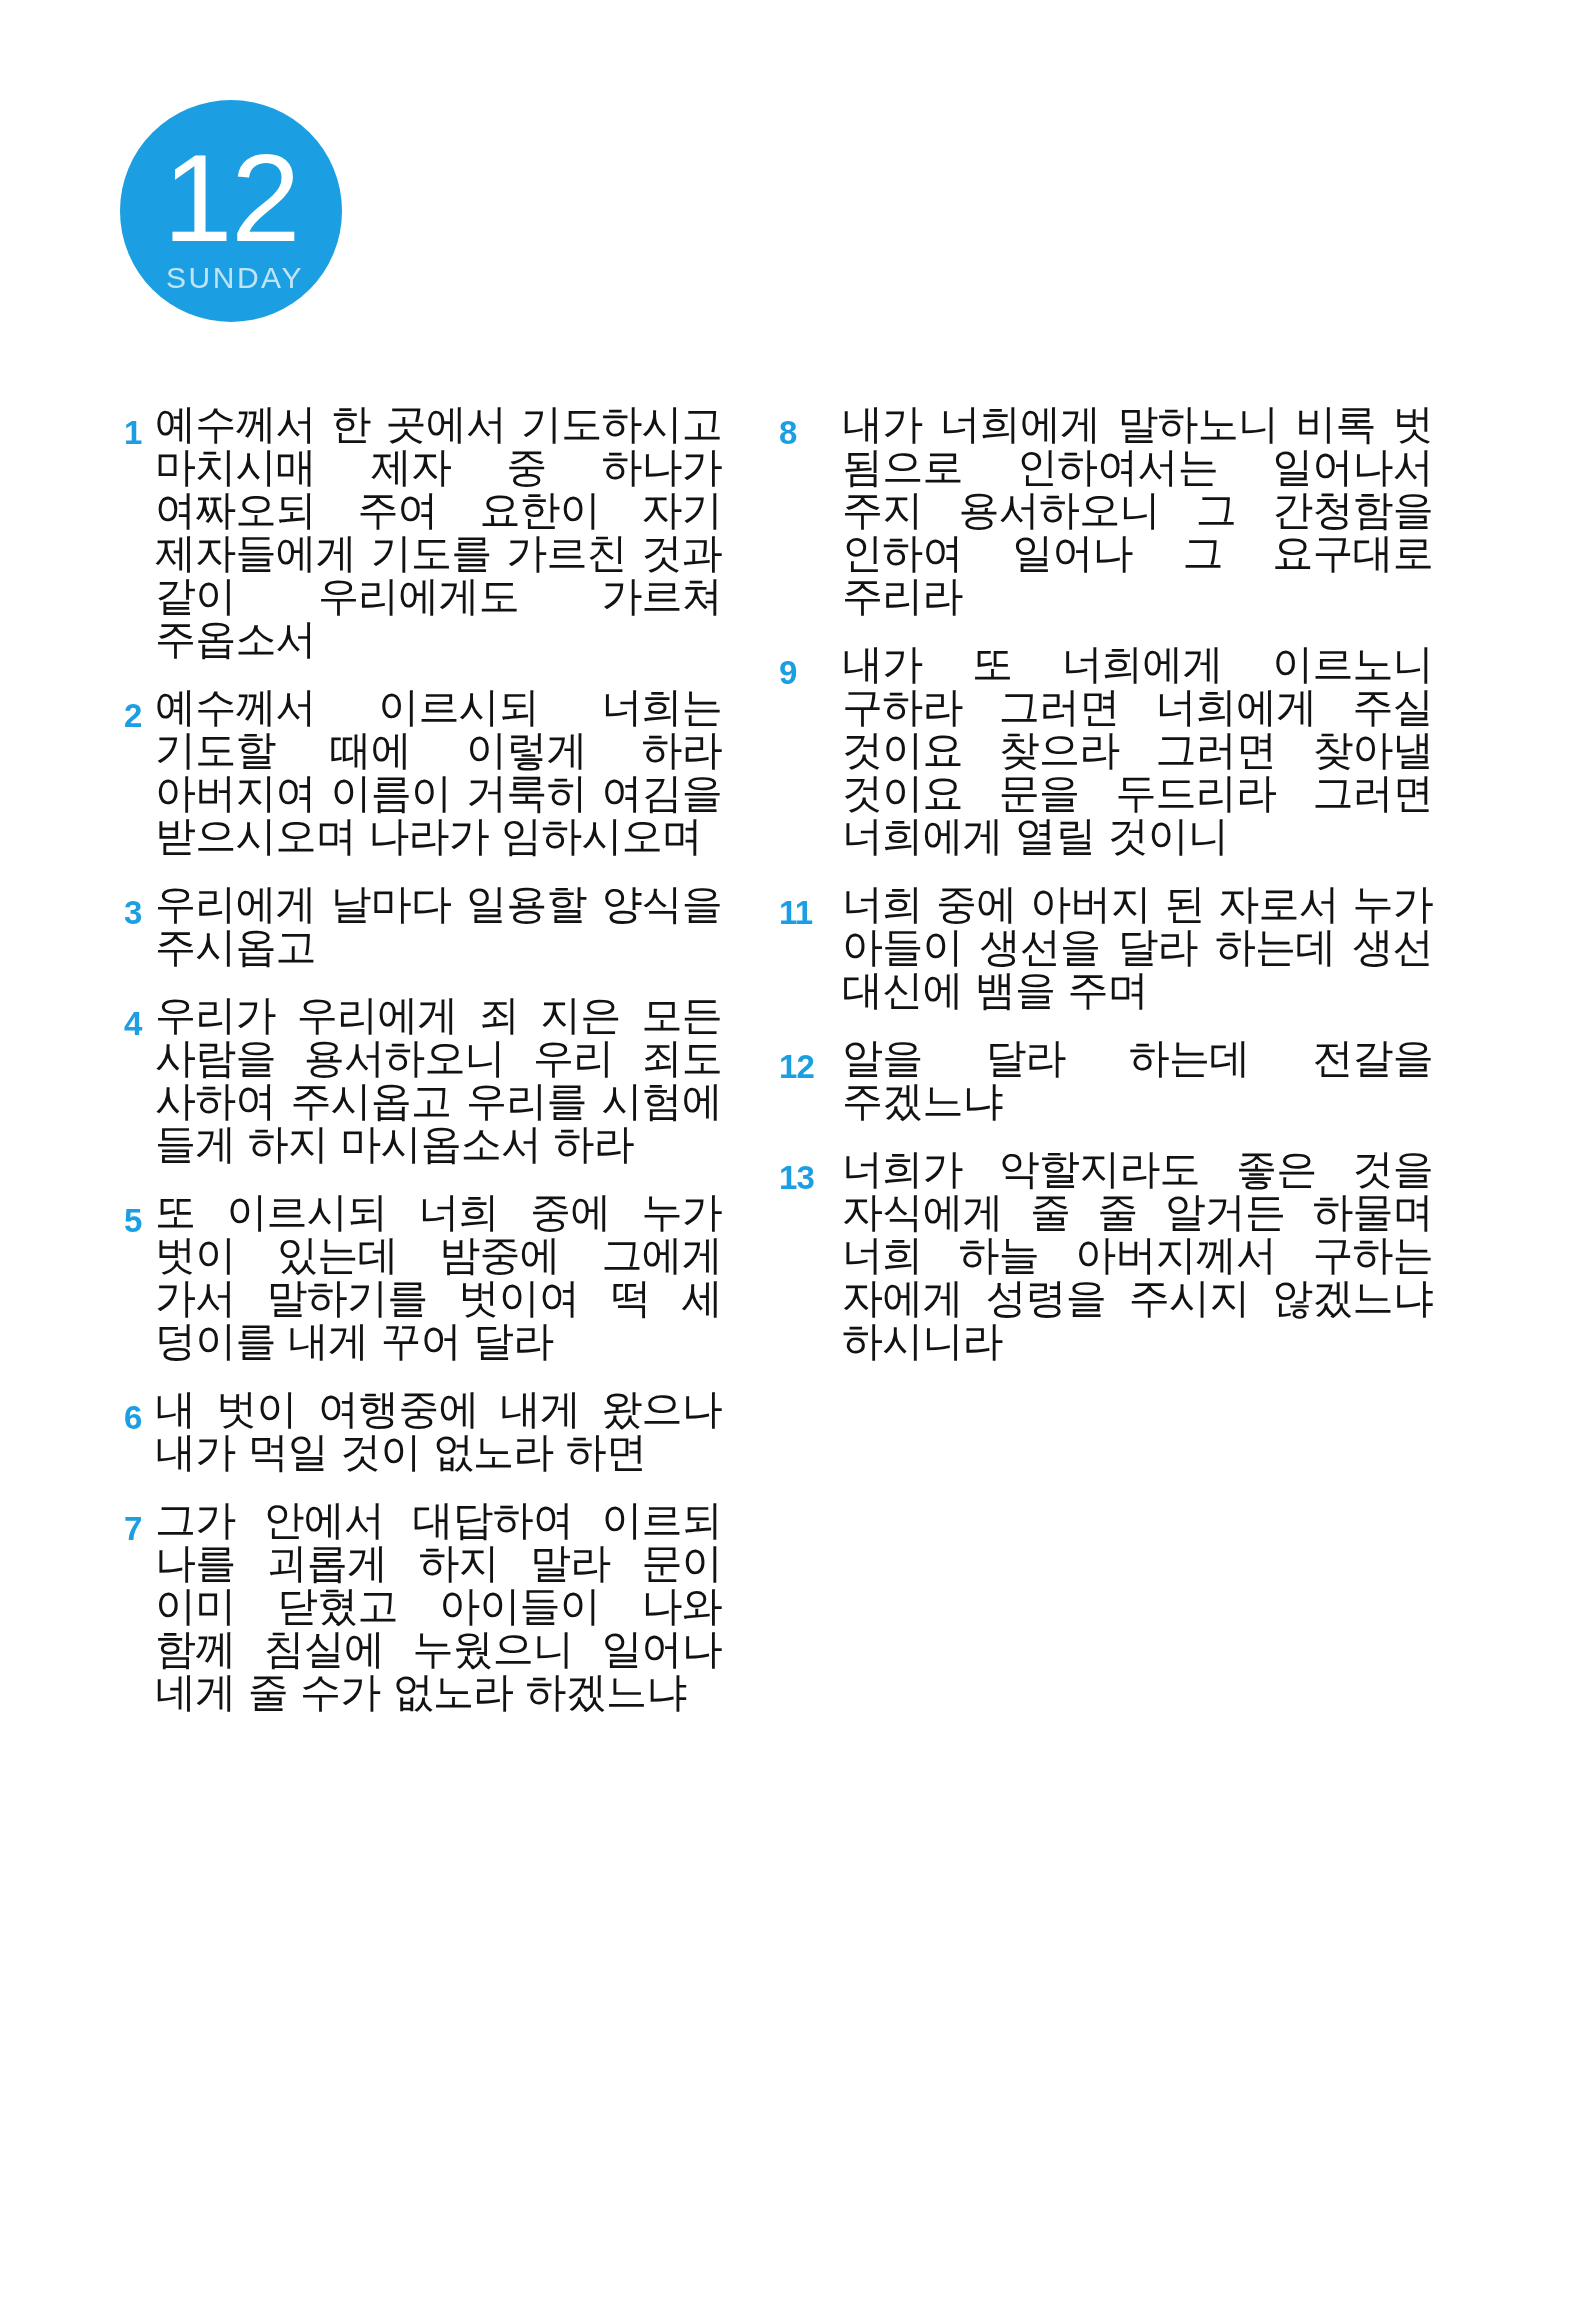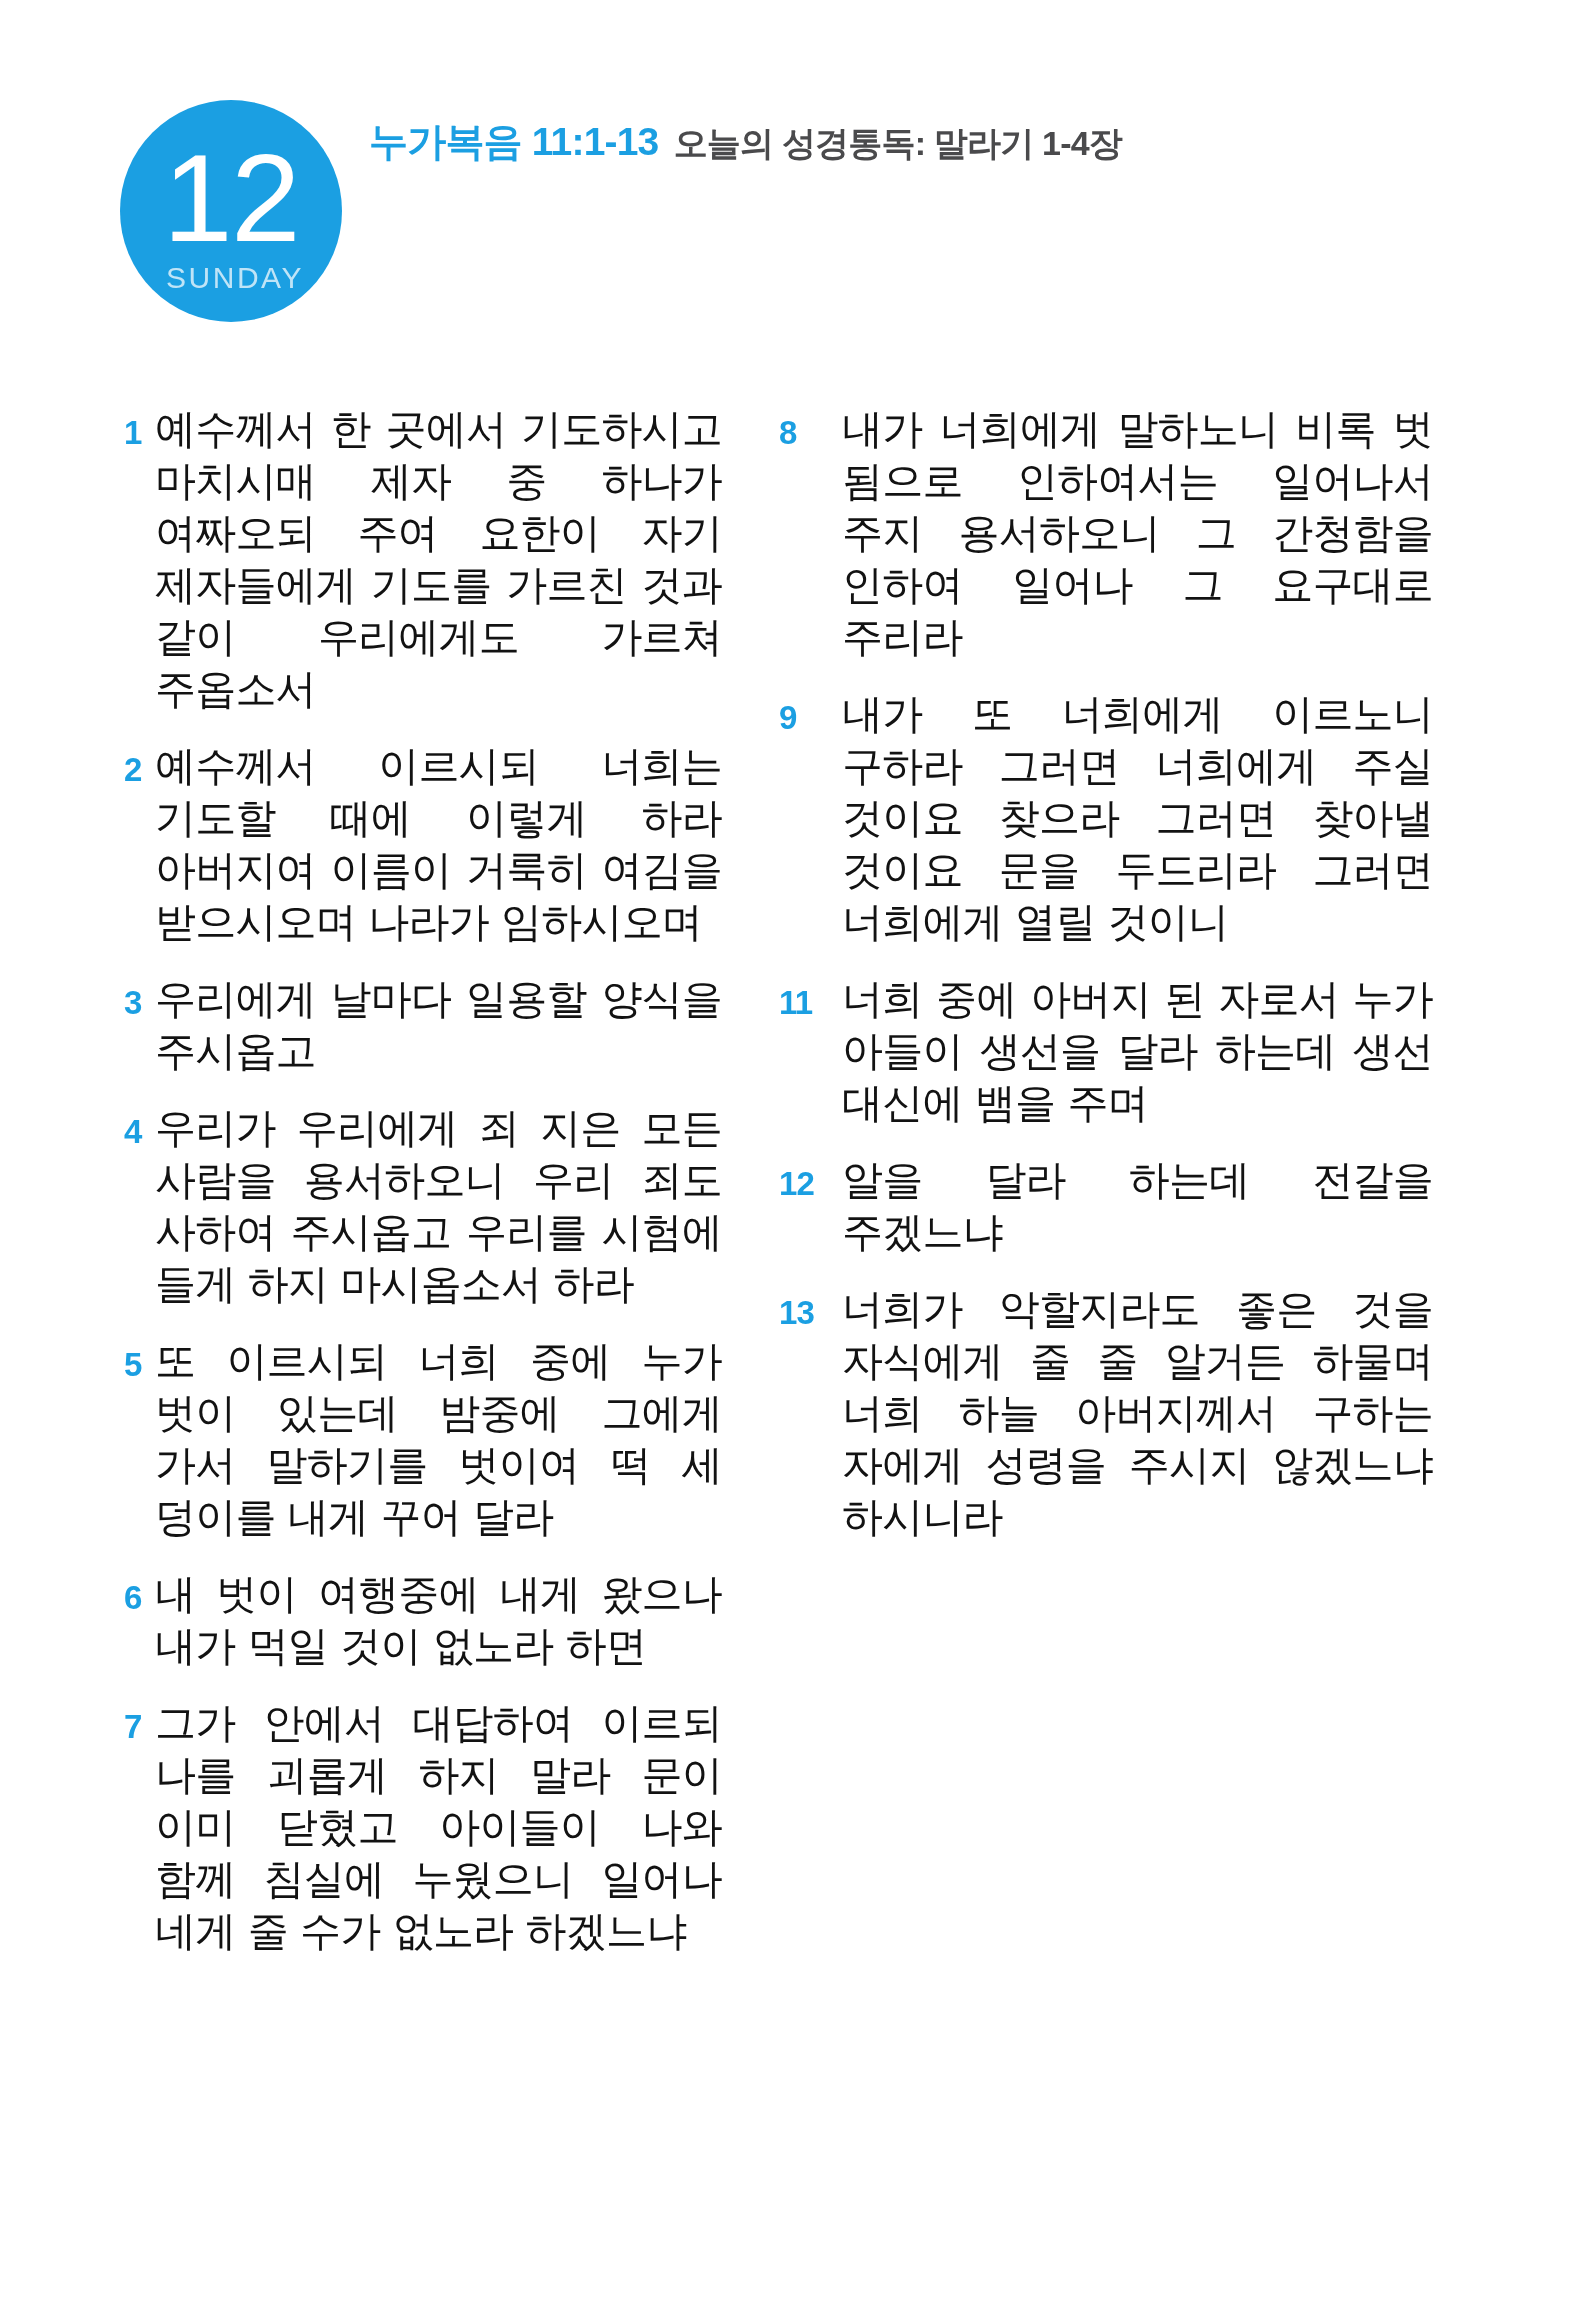--- a/index.html
+++ b/index.html
@@ -102,21 +102,21 @@
     font-size: 33px;
     line-height: 60px;
     letter-spacing: -0.8px;
   }
   .col-left  .vnum { width: 31px; }
   .col-right .vnum { width: 63px; }
   .vtext {
     flex: 1 1 auto;
     color: #121212;
     font-size: 41px;
-    line-height: 52px;
+    line-height: 43px;
     text-align: justify;
     text-align-last: left;
     word-break: keep-all;
     letter-spacing: -0.8px;
   }
 
   
   .page-number {
     position: absolute;
     left: 124px;
@@ -132,24 +132,20 @@
 <body>
 
 <div class="page">
 
   <div class="day-badge">
     <div class="day-number">12</div>
     <div class="day-label">SUNDAY</div>
   </div>
 
   <div class="header-text">
-    <div class="ref-line">
-      <span class="ref">누가복음 11:1-13</span>
-      <span class="reading-plan">오늘의 성경통독: 말라기 1-4장</span>
-    </div>
   </div>
 
   <div class="col col-left">
   <div class="verse">
     <span class="vnum">1</span>
     <span class="vtext">예수께서 한 곳에서 기도하시고 마치시매 제자 중 하나가 여짜오되 주여 요한이 자기 제자들에게 기도를 가르친 것과 같이 우리에게도 가르쳐 주옵소서</span>
   </div>
 
   <div class="verse">
     <span class="vnum">2</span>

